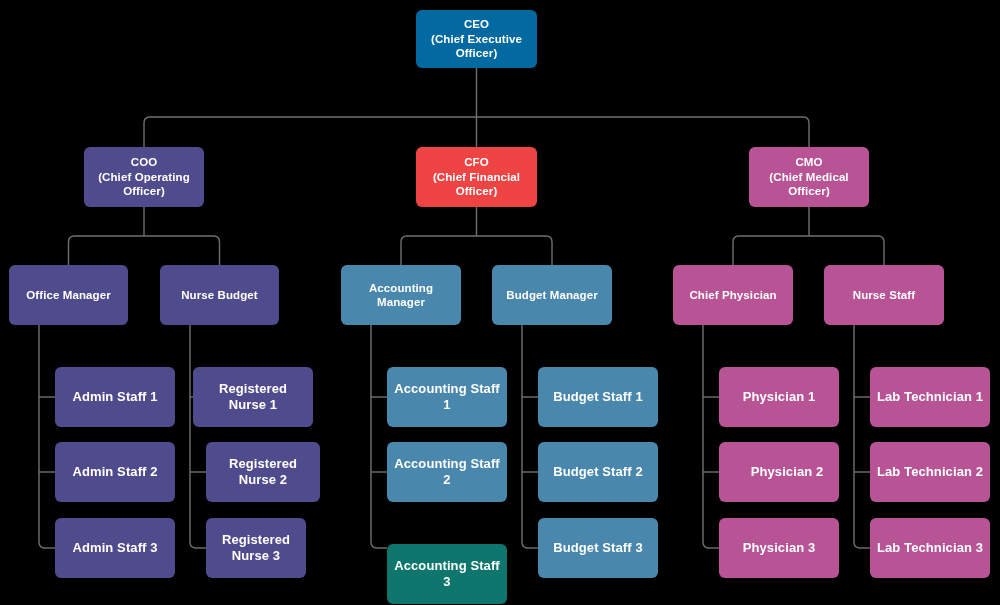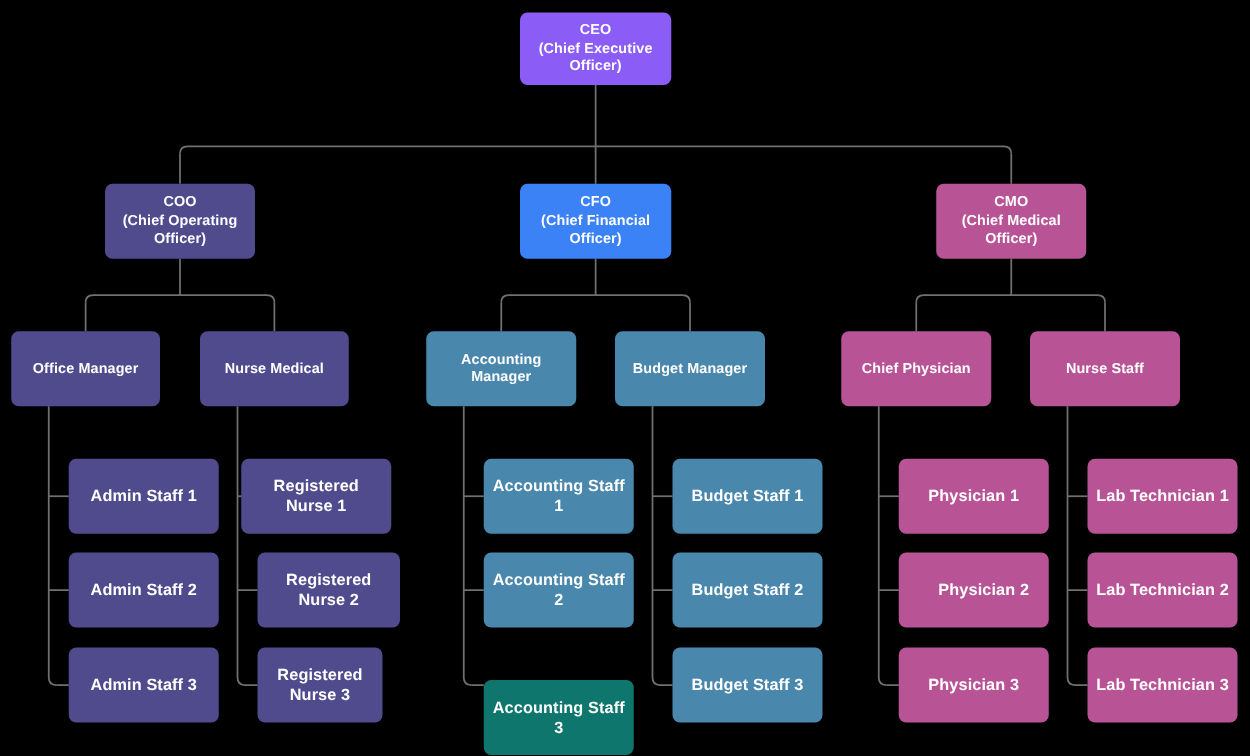--- a/index.html
+++ b/index.html
@@ -92,41 +92,41 @@
       <path d="M 703 325 L 703 542 Q 703 548 709 548" fill="none" stroke="#707070" stroke-width="1.4" stroke-linecap="butt" stroke-linejoin="round"></path>
       <path d="M 703 397 L 719 397" fill="none" stroke="#707070" stroke-width="1.4" stroke-linecap="butt" stroke-linejoin="round"></path>
       <path d="M 703 472 L 719 472" fill="none" stroke="#707070" stroke-width="1.4" stroke-linecap="butt" stroke-linejoin="round"></path>
       <path d="M 709 548 L 719 548" fill="none" stroke="#707070" stroke-width="1.4" stroke-linecap="butt" stroke-linejoin="round"></path>
       <path d="M 854 325 L 854 542 Q 854 548 860 548" fill="none" stroke="#707070" stroke-width="1.4" stroke-linecap="butt" stroke-linejoin="round"></path>
       <path d="M 854 397 L 870 397" fill="none" stroke="#707070" stroke-width="1.4" stroke-linecap="butt" stroke-linejoin="round"></path>
       <path d="M 854 472 L 870 472" fill="none" stroke="#707070" stroke-width="1.4" stroke-linecap="butt" stroke-linejoin="round"></path>
       <path d="M 860 548 L 870 548" fill="none" stroke="#707070" stroke-width="1.4" stroke-linecap="butt" stroke-linejoin="round"></path>
     </svg>
   <div id="node-layer">
-      <div class="node lvl-ceo" style="left: 416px; top: 10px; width: 121px; height: 58px; background-color: #8b5cf6;">
+      <div class="node lvl-ceo" style="left: 416px; top: 10px; width: 121px; height: 58px; background-color: #0369a1;">
         <span class="label">CEO
 (Chief Executive Officer)</span>
       </div>
       <div class="node lvl-exec" style="left: 84px; top: 147px; width: 120px; height: 60px; background-color: rgb(80, 75, 140);">
         <span class="label">COO
 (Chief Operating Officer)</span>
       </div>
-      <div class="node lvl-exec" style="left: 416px; top: 147px; width: 121px; height: 60px; background-color: #3b82f6; text-align: center;">
+      <div class="node lvl-exec" style="left: 416px; top: 147px; width: 121px; height: 60px; background-color: #ef4444; text-align: center;">
         <span class="label">CFO
 (Chief Financial Officer)</span>
       </div>
       <div class="node lvl-exec" style="left: 749px; top: 147px; width: 120px; height: 60px; background-color: rgb(184, 84, 150);">
         <span class="label">CMO
 (Chief Medical Officer)</span>
       </div>
       <div class="node lvl-mgr" style="left: 9px; top: 265px; width: 119px; height: 60px; background-color: rgb(80, 75, 140);">
         <span class="label">Office Manager</span>
       </div>
       <div class="node lvl-mgr" style="left: 160px; top: 265px; width: 119px; height: 60px; background-color: rgb(80, 75, 140);">
-        <span class="label">Nurse Medical</span>
+        <span class="label">Nurse Budget</span>
       </div>
       <div class="node lvl-mgr" style="left: 341px; top: 265px; width: 120px; height: 60px; background-color: rgb(74, 135, 172);">
         <span class="label">Accounting Manager</span>
       </div>
       <div class="node lvl-mgr" style="left: 492px; top: 265px; width: 120px; height: 60px; background-color: rgb(74, 135, 172);">
         <span class="label">Budget Manager</span>
       </div>
       <div class="node lvl-mgr" style="left: 673px; top: 265px; width: 120px; height: 60px; background-color: rgb(184, 84, 150);">
         <span class="label">Chief Physician</span>
       </div>

